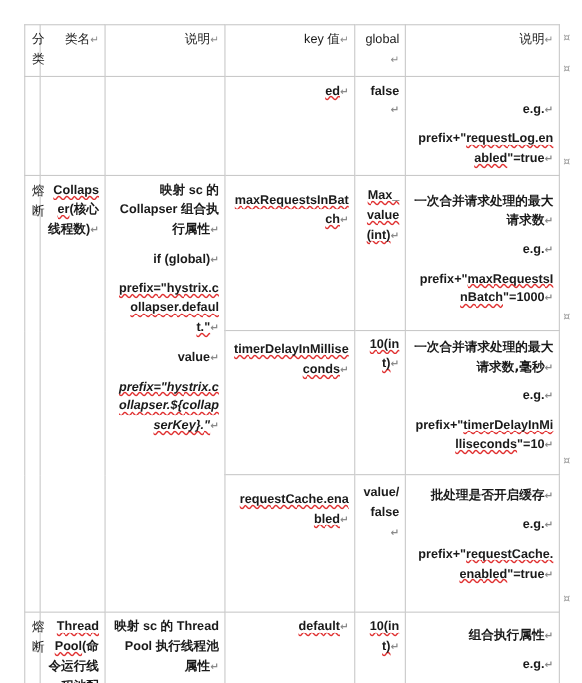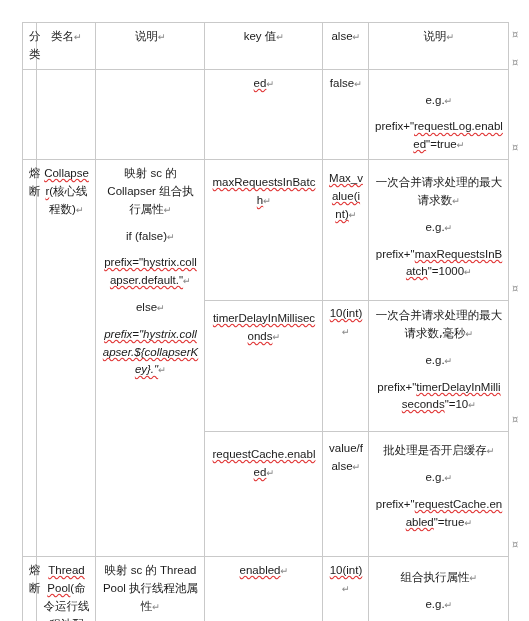--- a/index.html
+++ b/index.html
@@ -20,39 +20,39 @@
     border-collapse:collapse;
     table-layout:fixed;
   }
   table.doc td,table.doc th{
     border:1px solid #c9c9c9;
     vertical-align:top;
     padding:5px 5px 5px 6px;
     font-size:11.5px;
     line-height:1.55;
     font-weight:normal;
-    text-align:center;
+    text-align:right;
     margin-top:32px;
   }
   th.hdr{
     font-weight:bold;
     font-size:12px;
     vertical-align:top;
     padding-top:4px;
   }
 
   
   col.c1{width:14px;}
   col.c2{width:59px;}
   col.c3{width:109px;}
   col.c4{width:118px;}
   col.c5{width:46px;}
   col.c6{width:140px;}
 
-  p.pg{margin:0 0 9px 0;}
+  p.pg{margin:0 0 9px 0;font-weight:bold;}
   p.pg:last-child{margin-bottom:0;}
 
   
   .sp{
     text-decoration:underline wavy #e03131;
     text-decoration-skip-ink:none;
     -webkit-text-decoration:underline wavy #e03131;
   }
   .ital{font-style:italic;}
 
@@ -90,21 +90,21 @@
       <col class="c4">
         <col class="c5">
         <col class="c6">
     </colgroup>
     <thead>
       <tr>
         <th class="hdr narrow"><span>分类</span></th>
         <th class="hdr"><span>类名</span><span class="pilc">↵</span></th>
         <th class="hdr"><span>说明</span><span class="pilc">↵</span></th>
         <th class="hdr"><span>key 值</span><span class="pilc">↵</span></th>
-        <th class="hdr narrow"><span>alse</span><span class="pilc">↵</span></th>
+        <th class="hdr narrow"><span>global</span><span class="pilc">↵</span></th>
         <th class="hdr"><span>说明</span><span class="pilc">↵</span></th>
       </tr>
     </thead>
     <tbody>
 
       <tr style="height:85px;">
         <td></td>
         <td></td>
         <td></td>
         <td class="narrow">
@@ -121,23 +121,23 @@
 
       <tr style="height:141px;">
         <td class="narrow cjk" rowspan="3">
           <span>熔断</span>
         </td>
         <td class="narrow" rowspan="3">
           <p class="pg"><span class="sp">Collapser</span><span>(核心线程数)</span><span class="pilc">↵</span></p>
         </td>
         <td rowspan="3">
           <p class="pg"><span>映射 sc 的 Collapser 组合执行属性</span><span class="pilc">↵</span></p>
-          <p class="pg"><span>if (false)</span><span class="pilc">↵</span></p>
+          <p class="pg"><span>if (global)</span><span class="pilc">↵</span></p>
           <p class="pg narrow"><span class="sp">prefix="hystrix.collapser.default."</span><span class="pilc">↵</span></p>
-          <p class="pg"><span>else</span><span class="pilc">↵</span></p>
+          <p class="pg"><span>value</span><span class="pilc">↵</span></p>
           <p class="pg narrow ital"><span class="sp">prefix="hystrix.collapser.${collapserKey}."</span><span class="pilc">↵</span></p>
         </td>
         <td class="narrow" style="padding-top:14px;">
           <p class="pg"><span class="sp">maxRequestsInBatch</span><span class="pilc">↵</span></p>
         </td>
         <td class="narrow" style="padding-top:10px;">
           <p class="pg"><span class="sp">Max_value(int)</span><span class="pilc">↵</span></p>
         </td>
         <td style="padding-top:14px;">
           <p class="pg cjk"><span>一次合并请求处理的最大请求数</span><span class="pilc">↵</span></p>
@@ -179,21 +179,21 @@
           <span>熔断</span>
         </td>
         <td class="narrow">
           <p class="pg"><span class="sp">Thread Pool</span><span>(命令运行线程池配</span></p>
         </td>
         <td>
           <p class="pg"><span>映射 sc 的 Thread Pool 执行线程池属性</span><span class="pilc">↵</span></p>
 
         </td>
         <td class="narrow">
-          <p class="pg"><span class="sp">enabled</span><span class="pilc">↵</span></p>
+          <p class="pg"><span class="sp">default</span><span class="pilc">↵</span></p>
         </td>
         <td class="narrow">
           <p class="pg"><span class="sp">10(int)</span><span class="pilc">↵</span></p>
         </td>
         <td style="padding-top:12px;">
           <p class="pg cjk"><span>组合执行属性</span><span class="pilc">↵</span></p>
           <p class="pg"><span>e.g.</span><span class="pilc">↵</span></p>
 
         </td>
       </tr>

